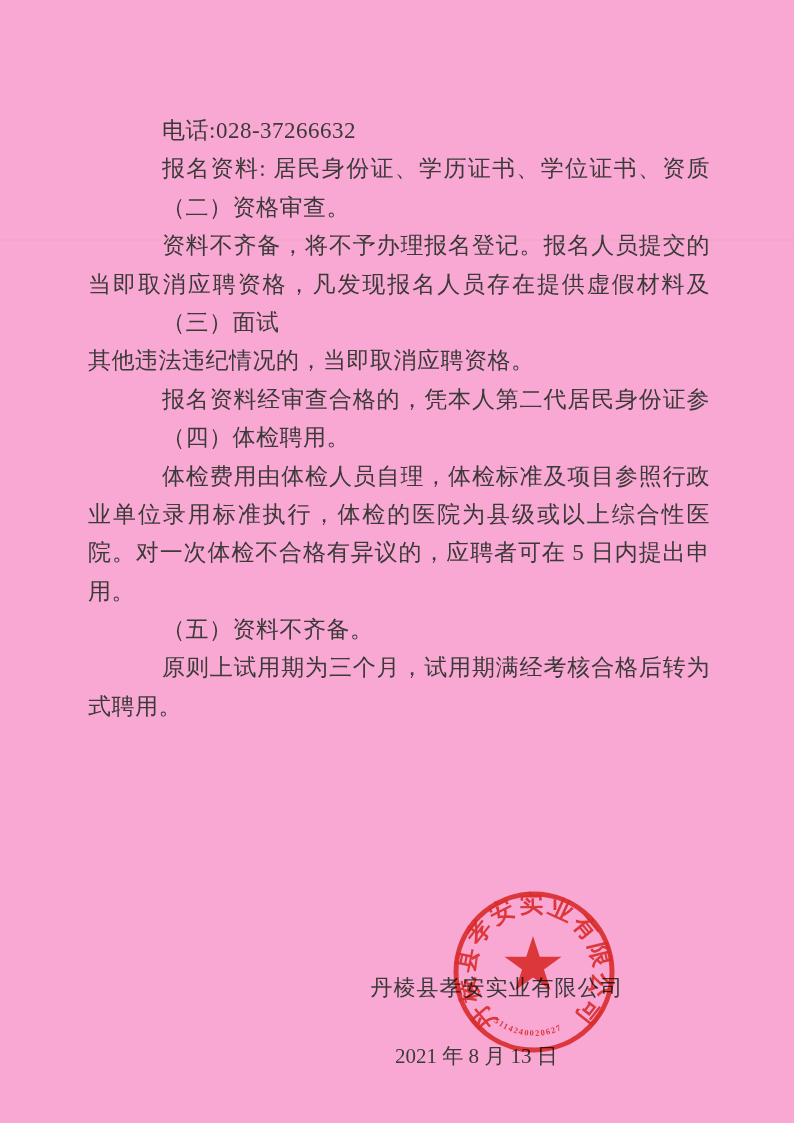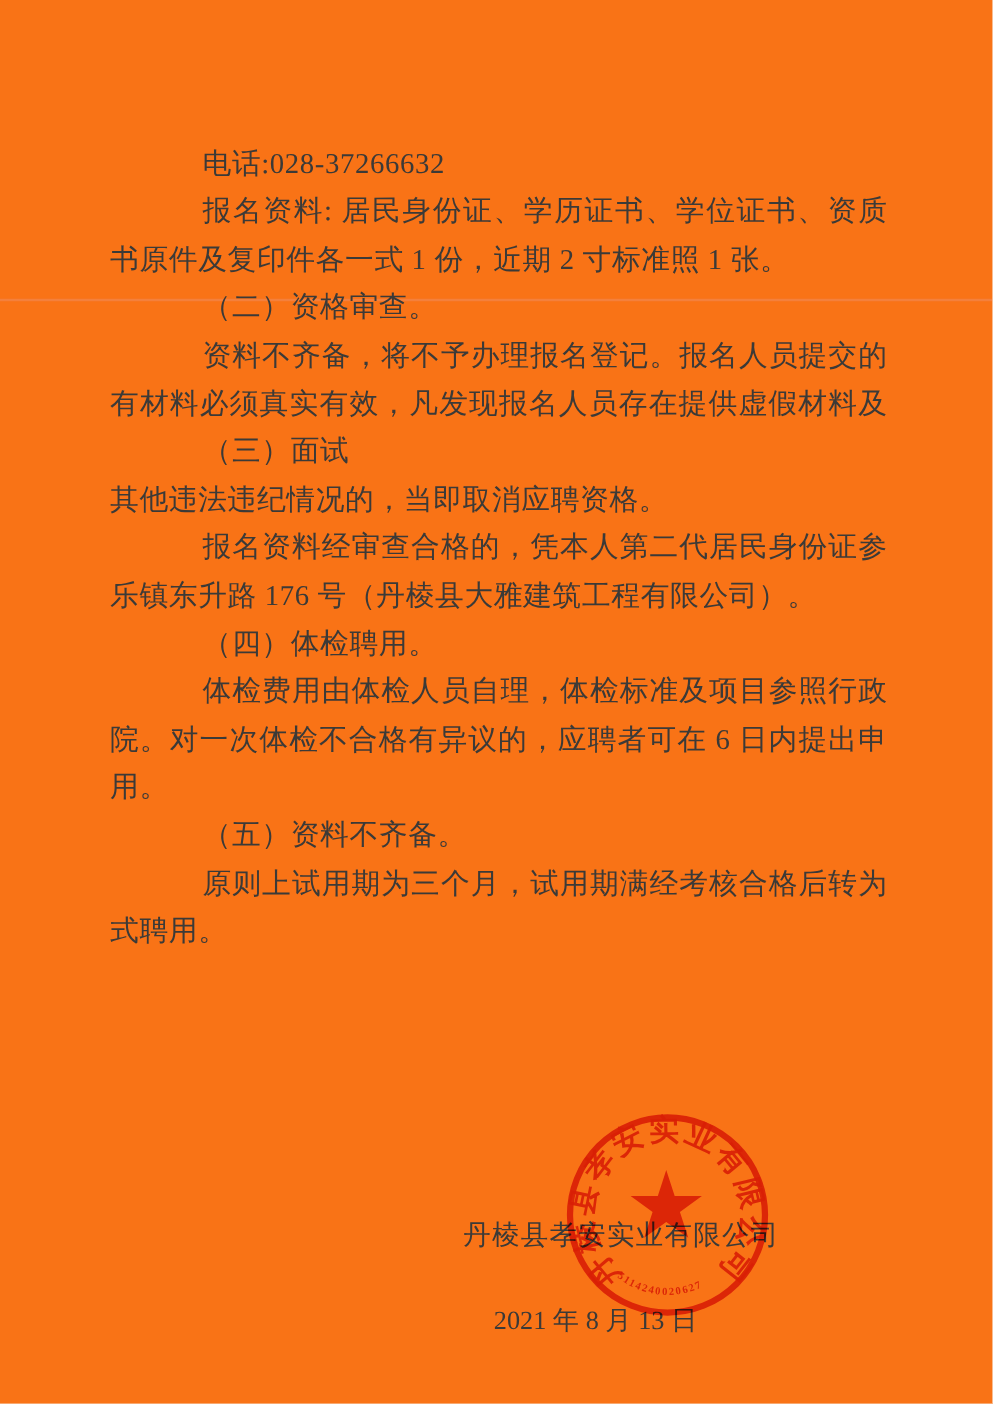--- a/index.html
+++ b/index.html
@@ -5,21 +5,21 @@
   html,body{margin:0;padding:0;}
   body{
     width:794px;height:1123px;
     background:#f4f3f1;
     font-family:"Liberation Serif","DejaVu Serif",serif;
     overflow:hidden;
   }
   .page{
     position:relative;
     width:794px;height:1123px;
-    background:#f97316;
+    background:#f9a8d4;
     color:#3b3a38;
   }
   .textblock{
     position:absolute;
     left:88px;top:112px;width:622px;
   }
   .line{
     height:38.4px;line-height:38.4px;
     font-size:23px;
     letter-spacing:0.5px;
@@ -62,31 +62,30 @@
 </head>
 <body>
 
 <div class="page">
 
   <div class="scanline"></div>
 
   <div class="textblock">
     <div class="line ind">电话:028-37266632</div>
     <div class="line ind just"><span class="bold">报名资料:</span><span> 居民身份证、学历证书、学位证书、资质证</span></div>
-    <div class="line">书原件及复印件各一式 1 份，近期 2 寸标准照 1 张。</div>
     <div class="line ind">（二）资格审查。</div>
     <div class="line ind just">资料不齐备，将不予办理报名登记。报名人员提交的所</div>
-    <div class="line just">有材料必须真实有效，凡发现报名人员存在提供虚假材料及</div>
+    <div class="line just">当即取消应聘资格，凡发现报名人员存在提供虚假材料及</div>
     <div class="line ind">（三）面试</div>
     <div class="line">其他违法违纪情况的，当即取消应聘资格。</div>
     <div class="line ind just">报名资料经审查合格的，凭本人第二代居民身份证参加</div>
-    <div class="line">乐镇东升路 176 号（丹棱县大雅建筑工程有限公司）。</div>
     <div class="line ind">（四）体检聘用。</div>
     <div class="line ind just">体检费用由体检人员自理，体检标准及项目参照行政事</div>
-    <div class="line just">院。对一次体检不合格有异议的，应聘者可在 6 日内提出申</div>
+    <div class="line just">业单位录用标准执行，体检的医院为县级或以上综合性医</div>
+    <div class="line just">院。对一次体检不合格有异议的，应聘者可在 5 日内提出申</div>
     <div class="line">用。</div>
     <div class="line ind">（五）资料不齐备。</div>
     <div class="line ind just">原则上试用期为三个月，试用期满经考核合格后转为正</div>
     <div class="line">式聘用。</div>
   </div>
 
   <div class="sig-company">丹棱县孝安实业有限公司</div>
   <div class="sig-date">2021 年 8 月 13 日</div>
 
   <svg class="seal" viewBox="0 0 170 170" xmlns="http://www.w3.org/2000/svg">

